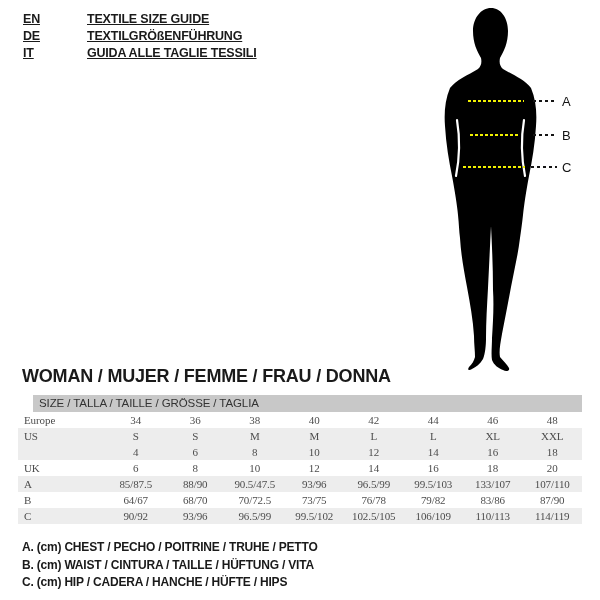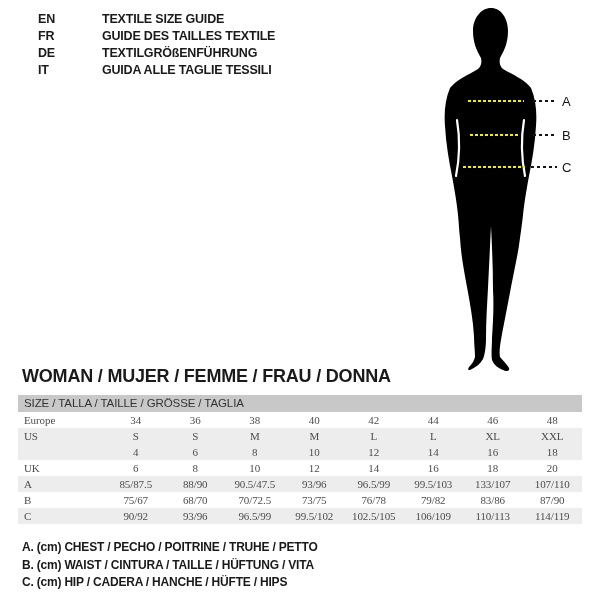--- a/index.html
+++ b/index.html
@@ -1,21 +1,21 @@
 <!DOCTYPE html>
 <html style="--yellow: #f0f000; --headerbg: #c8c8c8; --shadebg: #ededed;"><head>
 <meta charset="utf-8">
 <style>
   html,body{margin:0;padding:0;background:#fff;}
   .page{
     position:relative;width:600px;height:600px;background:#fff;overflow:hidden;
     font-family:"Liberation Sans","DejaVu Sans",sans-serif;color:#1a1a1a;
   }
   
-  .lang-block{position:absolute;left:38px;top:11px;}
+  .lang-block{position:absolute;left:23px;top:11px;text-decoration:underline;}
   .lang-row{display:flex;line-height:17px;font-size:12.5px;font-weight:700;letter-spacing:-0.2px;}
   .lang-code{width:36px;flex:0 0 36px;}
   .lang-title{white-space:nowrap;margin-left:28px;}
   
   .silhouette{position:absolute;left:420px;top:2px;width:160px;height:375px;}
   .body-fill{fill:#000;}
   .sliver{fill:none;stroke:#fff;stroke-width:2.2px;stroke-linecap:round;}
   
   .yline{position:absolute;height:2px;background:repeating-linear-gradient(90deg,var(--yellow,#f0f000) 0 3px,transparent 3px 5px);}
   .bline{position:absolute;height:2px;background:repeating-linear-gradient(90deg,#141414 0 3px,transparent 3px 6px);}
@@ -27,43 +27,39 @@
   .b-b{left:533px;top:134px;width:24px;}
   .l-b{left:562px;top:129px;}
   .y-c{left:463px;top:166px;width:62px;}
   .b-c{left:531px;top:166px;width:26px;}
   .l-c{left:562px;top:161px;}
   
   .section-title{position:absolute;left:22px;top:366px;font-size:18px;font-weight:700;letter-spacing:-0.2px;white-space:nowrap;}
   
   .size-table{position:absolute;left:18px;top:395px;width:564px;}
   .t-header{height:17px;line-height:17px;background:var(--headerbg,#c8c8c8);color:#333;
-    font-size:11.5px;font-weight:400;padding-left:6px;letter-spacing:-0.1px;}
+    font-size:11.5px;font-weight:400;padding-left:6px;letter-spacing:-0.1px;margin-left:15px;}
   .t-row{display:grid;grid-template-columns:88px repeat(8,1fr);height:16px;line-height:16px;
     font-size:11px;color:#4d4d4d;letter-spacing:-0.1px;font-family:Liberation Serif, serif;}
   .t-row.shaded{background:var(--shadebg,#ededed);}
   .t-label{padding-left:6px;text-align:left;white-space:nowrap;}
   .t-cell{text-align:center;white-space:nowrap;}
   
   .legend{position:absolute;left:22px;top:539px;}
   .legend-line{line-height:17.5px;font-size:12px;font-weight:700;letter-spacing:-0.2px;white-space:nowrap;}
 </style>
 </head>
 <body>
 
 <div class="page">
 
   <div class="lang-block">
       <div class="lang-row">
         <div class="lang-code">EN</div>
         <div class="lang-title">TEXTILE SIZE GUIDE</div>
-      </div>
-      <div class="lang-row">
-        <div class="lang-code">FR</div>
-        <div class="lang-title">GUIDE DES TAILLES TEXTILE</div>
       </div>
       <div class="lang-row">
         <div class="lang-code">DE</div>
         <div class="lang-title">TEXTILGRÖßENFÜHRUNG</div>
       </div>
       <div class="lang-row">
         <div class="lang-code">IT</div>
         <div class="lang-title">GUIDA ALLE TAGLIE TESSILI</div>
       </div>
     </div>
@@ -176,21 +172,21 @@
           <div class="t-cell">88/90</div>
           <div class="t-cell">90.5/47.5</div>
           <div class="t-cell">93/96</div>
           <div class="t-cell">96.5/99</div>
           <div class="t-cell">99.5/103</div>
           <div class="t-cell">133/107</div>
           <div class="t-cell">107/110</div>
         </div>
         <div class="t-row">
           <div class="t-label">B</div>
-          <div class="t-cell">75/67</div>
+          <div class="t-cell">64/67</div>
           <div class="t-cell">68/70</div>
           <div class="t-cell">70/72.5</div>
           <div class="t-cell">73/75</div>
           <div class="t-cell">76/78</div>
           <div class="t-cell">79/82</div>
           <div class="t-cell">83/86</div>
           <div class="t-cell">87/90</div>
         </div>
         <div class="t-row shaded">
           <div class="t-label">C</div>

